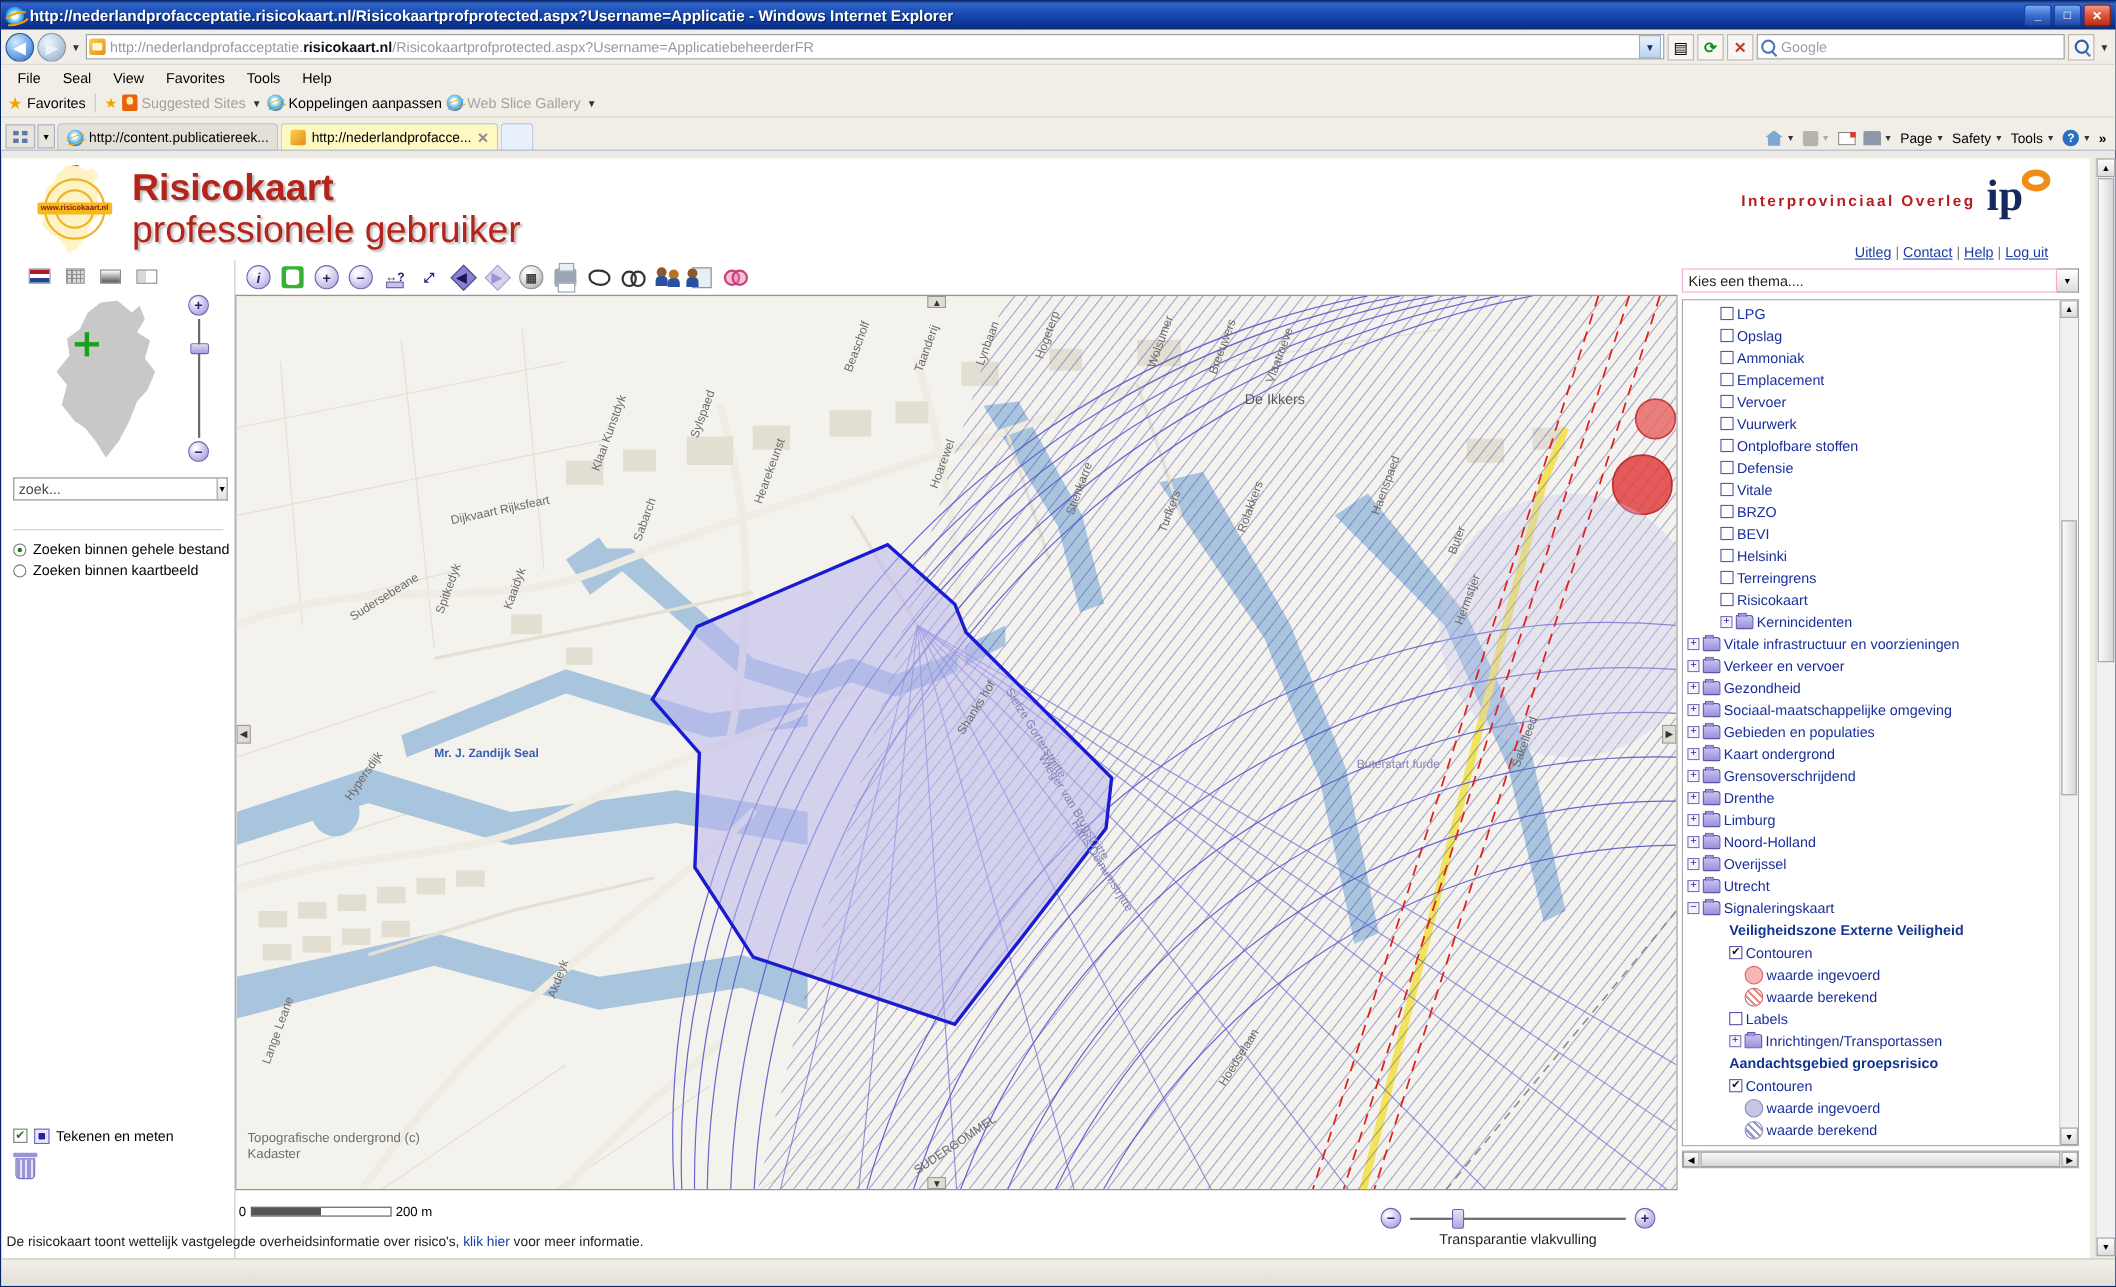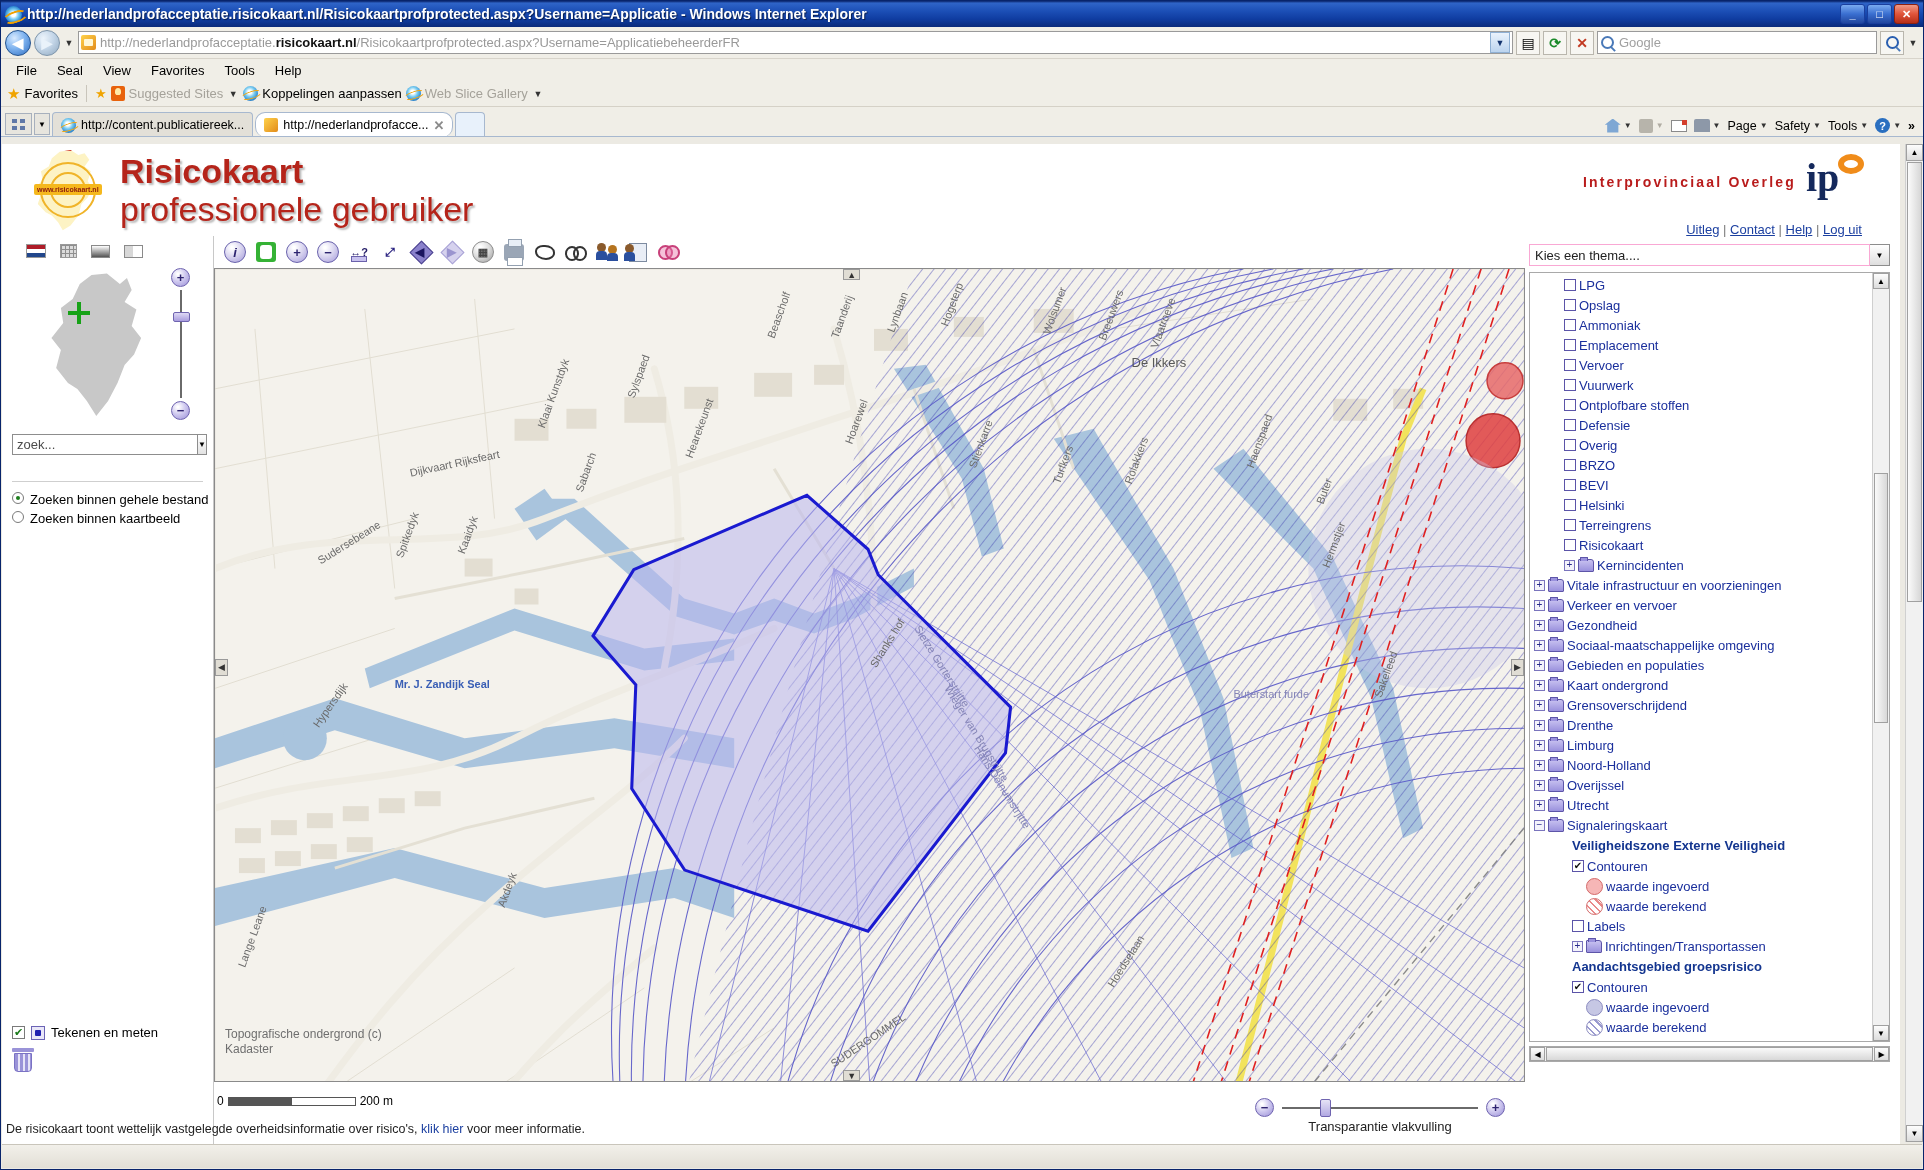--- a/index.html
+++ b/index.html
@@ -105,21 +105,21 @@
     background:
       linear-gradient(#5f78a8,#5f78a8) 0 0/5px 4px no-repeat,
       linear-gradient(#5f78a8,#5f78a8) 8px 0/5px 4px no-repeat,
       linear-gradient(#5f78a8,#5f78a8) 0 7px/5px 4px no-repeat,
       linear-gradient(#5f78a8,#5f78a8) 8px 7px/5px 4px no-repeat; }
   .tabdrop { width: 16px; height: 22px; border: 1px solid #a7b0bd; background: #e7e5de;
              display: flex; align-items: center; justify-content: center; font-size: 8px; margin-bottom: 2px; }
   .tab { height: 25px; border: 1px solid #a7b8cf; border-bottom: none;
          border-radius: 4px 4px 0 0; padding: 0 8px; display: flex; align-items: center;
          gap: 5px; font-size: 12.5px; max-width: 260px; background: #e3e0d8; }
-  .tab.active { background: #ffffff; border-radius: 10px; }
+  .tab.active { background: #fef9c3; }
   .tab .lbl { white-space: nowrap; overflow: hidden; text-overflow: ellipsis; }
   .tab .x { color: #8a8a8a; font-weight: bold; font-size: 13px; }
   .tab.newtab { width: 30px; background: #e8f1fb; }
   .cmdbar { margin-left: auto; display: flex; align-items: center; gap: 7px;
             font-size: 12.5px; padding-bottom: 4px; padding-right: 4px; }
   .cmdbar .it { display: flex; align-items: center; gap: 3px; }
   .cmdbar .car { font-size: 8px; color: #333; }
   .home { width:16px;height:14px;background:#7ea7d4;
           clip-path: polygon(50% 0, 100% 45%, 85% 45%, 85% 100%, 15% 100%, 15% 45%, 0 45%); }
   .rss { width:14px;height:14px;background:#b7b4ab;border-radius:2px; }
@@ -189,21 +189,21 @@
   .ztrack { position: absolute; left: 9px; top: 22px; bottom: 22px; width: 2px; background: #6a6a6a; }
   .zhandle { position: absolute; left: 2px; top: 44px; width: 17px; height: 10px;
              background: linear-gradient(#ded9f5,#a99dde); border: 1px solid #6f64b0; border-radius: 2px; }
   .searchrow { margin: 6px 10px 0 10px; display: flex; }
   .searchrow input { flex: 1 1 auto; height: 21px; border: 1px solid #8d8d8d; font-size: 13px;
                      padding: 0 4px; color: #4a4a4a; font-family: "Liberation Sans", sans-serif; }
   .searchrow .dd { width: 19px; height: 21px; border: 1px solid #8d8d8d; border-left: none;
                    background: linear-gradient(#fff,#e2e2e2); display: flex; align-items: center;
                    justify-content: center; font-size: 8px; }
   .hr-lite { margin: 26px 10px 8px 10px; border-top: 1px solid #cfcfcf; }
-  .radio-row { display: flex; gap: 6px; padding: 2px 0 2px 10px; font-size: 13px; }
+  .radio-row { display: flex; align-items: center; gap: 6px; padding: 2px 0 2px 10px; font-size: 13px; }
   .radio { width: 12px; height: 12px; border-radius: 50%; border: 1px solid #7a7a7a;
            background: #fff; position: relative; flex: 0 0 auto; }
   .radio.on::after { content: ""; position: absolute; left: 3px; top: 3px; width: 4px; height: 4px;
                      border-radius: 50%; background: #1d7d1d; }
   .draw-tools { position: absolute; left: 10px; bottom: 72px; }
   .draw-row { display: flex; align-items: center; gap: 6px; font-size: 13px; }
   .chk { width: 13px; height: 13px; border: 1px solid #7a7a7a; background: #fff;
          display: inline-flex; align-items: center; justify-content: center;
          font-size: 11px; color: #1a7a1a; line-height: 1; flex: 0 0 auto; }
   .dotbox { width: 14px; height: 14px; border: 1px solid #6b63b5; background: #e9e7f8;
@@ -819,21 +819,21 @@
             <div class="tnode lvl2">
               <span class="cbx"></span>
               <span>Ontplofbare stoffen</span>
             </div>
             <div class="tnode lvl2">
               <span class="cbx"></span>
               <span>Defensie</span>
             </div>
             <div class="tnode lvl2">
               <span class="cbx"></span>
-              <span>Overig</span>
+              <span>Vitale</span>
             </div>
             <div class="tnode lvl2">
               <span class="cbx"></span>
               <span>BRZO</span>
             </div>
             <div class="tnode lvl2">
               <span class="cbx"></span>
               <span>BEVI</span>
             </div>
             <div class="tnode lvl2">

